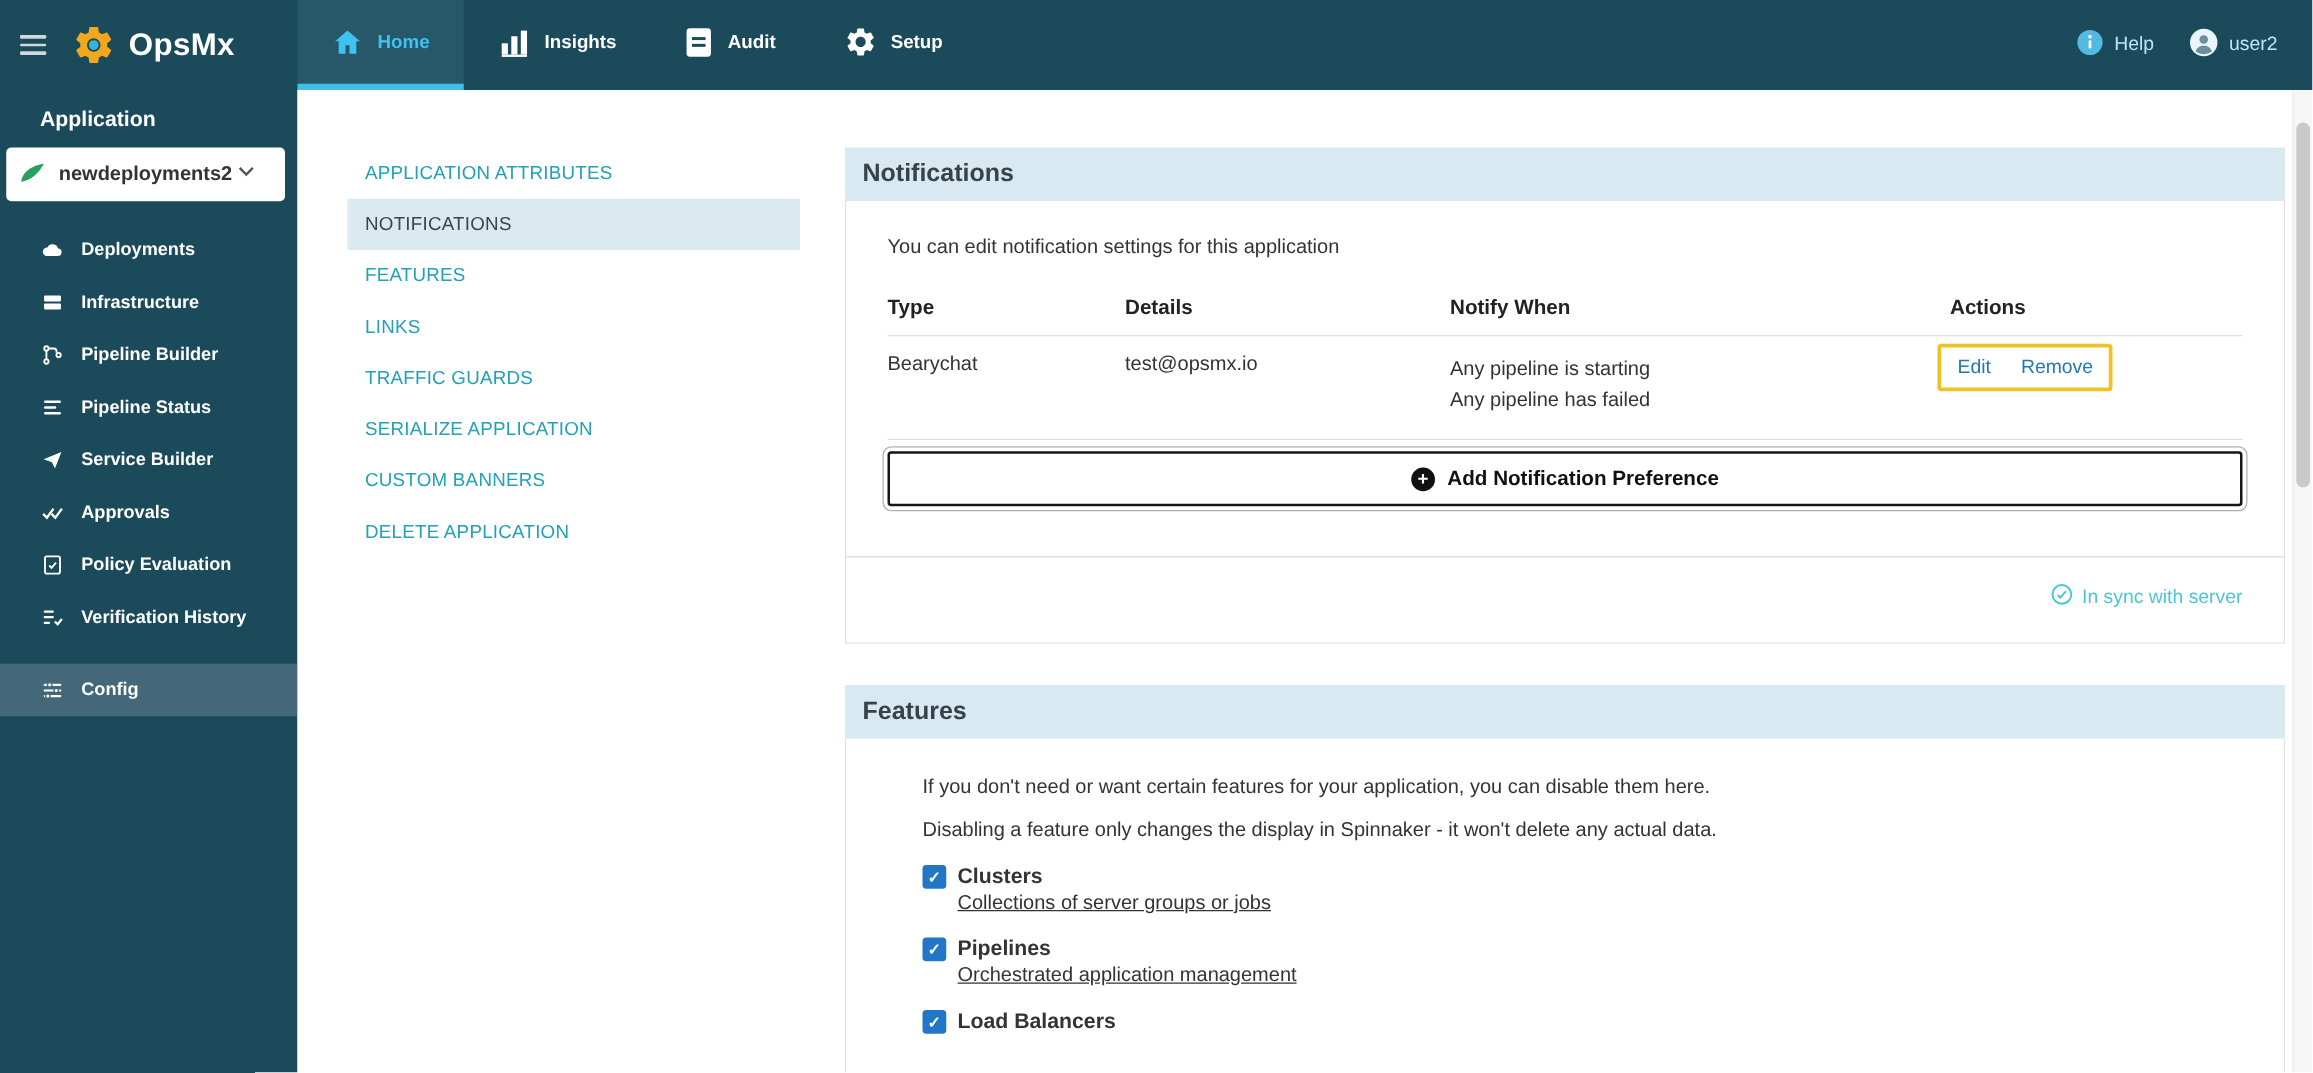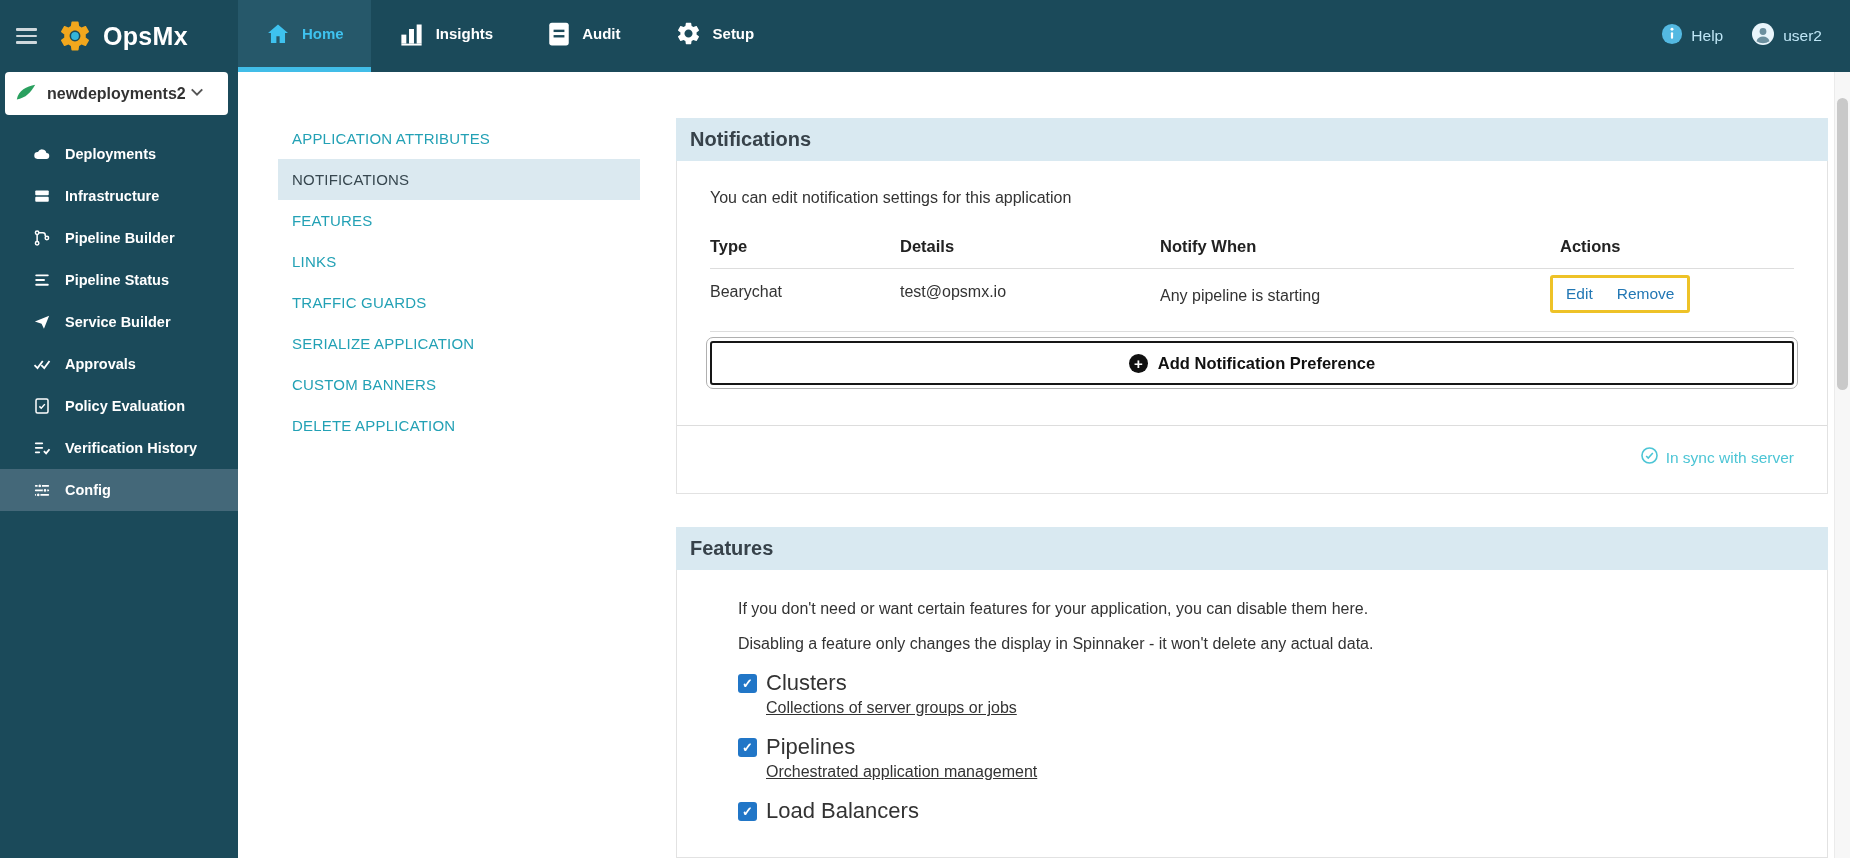--- a/index.html
+++ b/index.html
@@ -29,21 +29,21 @@
   
   .sidebar { grid-column:1; grid-row:2; background:#1b4a5a; color:#fff; overflow:hidden; }
   .app-label { font-size:17px; font-weight:600; padding:14px 0 12px 32px; }
   .app-select { margin:0 10px 18px 5px; background:#fff; border-radius:4px; height:43px;
     display:flex; align-items:center; padding-right:22px; cursor:pointer; }
   .app-select-icon { width:42px; display:flex; justify-content:center; }
   .app-select-text { flex:1; color:#333; font-size:16px; font-weight:600; }
   .side-item { display:flex; align-items:center; gap:14px; padding:12px 10px 12px 32px;
     font-size:14.5px; font-weight:600; cursor:pointer; }
   .side-item .sicon { width:19px; display:flex; justify-content:center; flex:none; }
-  .side-item.active { background:#446879; }
+  .side-item.active { background:#446879;margin-top:16px; }
 
   
   .main { grid-column:2; grid-row:2; overflow:hidden; display:flex;
     padding:46px 22px 0 40px; background:#fff; }
 
   .config-nav { width:362px; flex:none; }
   .cfg-item { padding:12px 14px; font-size:15px; letter-spacing:.2px; color:#23a1b5;
     cursor:pointer; }
   .cfg-item.active { background:#dbe9f0; color:#37474f; }
 
@@ -81,21 +81,21 @@
   .features-card { padding:0 33px 30px 61px; }
   .intro-line { font-size:16px; }
   .intro-line.first { padding-top:30px; }
   .intro-line + .intro-line { margin-top:17px; }
 
   .feature-item { margin-top:17px; }
   .feature-head { display:flex; align-items:center; gap:9px; }
   .checkbox { width:19px; height:19px; border-radius:3px; background:#2176c7; flex:none;
     display:flex; align-items:center; justify-content:center; cursor:pointer; }
   .checkbox::after { content:"✓"; color:#fff; font-size:13px; font-weight:700; }
-  .feature-label { font-size:22px; font-weight:400; color:#333; }
+  .feature-label { font-size:17px; font-weight:700; color:#333; }
   .feature-desc { margin:3px 0 0 28px; font-size:16px;text-decoration:underline; }
 
   
   .scrollbar { position:absolute; top:72px; right:0; bottom:0; width:16px; background:#f7f7f7;
     border-left:1px solid #ebebeb; }
   .scroll-thumb { position:absolute; top:26px; left:2px; right:2px; height:292px;
     background:#c9c9c9; border-radius:7px; }
 </style>
 </head>
 <body>
@@ -176,20 +176,21 @@
               <circle cx="12" cy="9.5" r="3.4" fill="#6b8f9e"></circle>
               <path d="M5.5 19.2c.9-3.2 3.4-4.7 6.5-4.7s5.6 1.5 6.5 4.7a11 11 0 0 1-13 0z" fill="#6b8f9e"></path>
             </svg>
         </span>
         <span>user2</span>
       </div>
     </div>
   </header>
 
   <aside class="sidebar">
+    <div class="app-label">Application</div>
 
     <div class="app-select">
       <span class="app-select-icon">
         <svg viewBox="0 0 24 24" width="26" height="26">
             <path d="M3.5 17C5 8.5 12.5 5 20.5 3.5 17 10 11.5 16 3.5 17z" fill="#2aa05f"></path>
           </svg>
       </span>
       <span class="app-select-text">newdeployments2</span>
       <span>
         <svg viewBox="0 0 24 24" width="18" height="18" fill="none" stroke="#555" stroke-width="2.6">
@@ -315,20 +316,21 @@
               <div>Type</div>
               <div>Details</div>
               <div>Notify When</div>
               <div>Actions</div>
             </div>
             <div class="trow">
               <div>Bearychat</div>
               <div>test@opsmx.io</div>
               <div>
                 <div class="notify-line">Any pipeline is starting</div>
+                <div class="notify-line">Any pipeline has failed</div>
               </div>
               <div class="actions-cell">
                 <span class="action-box">
                   <a class="link">Edit</a>
                   <a class="link">Remove</a>
                 </span>
               </div>
             </div>
           </div>
 

